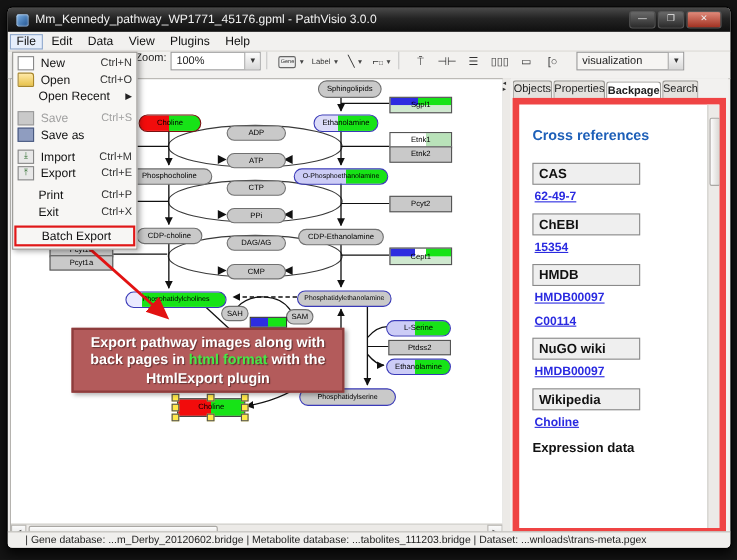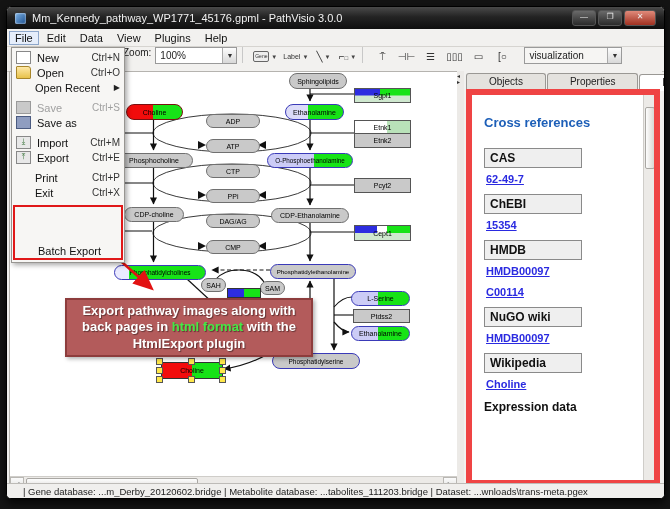--- a/index.html
+++ b/index.html
@@ -53,21 +53,21 @@
   .hthumb{height:10px;margin-top:1px;background:linear-gradient(#fdfdfd,#d9d7d3);border:1px solid #a9a7a3;border-radius:2px;}
   .vscroll{position:absolute;right:0;top:0;width:10px;height:100%;background:#eceae7;border-left:1px solid #cfcdc9;}
   .vthumb{position:absolute;left:1px;top:12px;width:8px;height:60px;background:linear-gradient(90deg,#fdfdfd,#d9d7d3);
     border:1px solid #a9a7a3;border-radius:2px;}
   
   #splitter{position:absolute;left:450px;top:64px;width:7px;height:417px;background:#eceae7;}
   #splitter .grip{position:absolute;top:2px;left:0;font-size:6px;color:#333;line-height:6px;}
   
   #sidepanel{position:absolute;left:457px;top:64px;width:198px;height:417px;background:#f2f1ef;}
   #tabs{display:flex;margin:2px 0 0 2px;font-size:10px;}
-  .tab{padding:2px 22px;border:1px solid #9a9894;border-bottom:none;background:#e4e2de;
+  .tab{padding:2px 0;border:1px solid #9a9894;border-bottom:none;background:#e4e2de;
     border-radius:3px 3px 0 0;margin-right:1px;color:#222;}
   .tab.active{background:#fff;position:relative;top:1px;padding-bottom:3px;font-weight:bold;}
   #panelbody{position:absolute;left:2px;top:18px;right:2px;bottom:2px;background:#fff;
     border:6px solid #ef4444;overflow:hidden;}
   #panelcontent{position:absolute;left:0;top:0;right:10px;bottom:0;padding:8px 0 0 12px;}
   .xref-heading{color:#1d5fb8;font-weight:bold;font-size:13px;margin:12px 0 18px 0;}
   .xsec{margin-bottom:9px;}
   .xhead{display:inline-block;min-width:86px;background:#efefef;border:1px solid #8a8a8a;
     padding:2px 5px;font-weight:bold;font-size:12px;color:#111;}
   .xval{display:block;margin:5px 0 0 2px;font-size:11px;font-weight:bold;}
@@ -86,21 +86,21 @@
   .fmi .fshort{font-size:10px;color:#333;}
   .fmi.disabled .flabel,.fmi.disabled .fshort{color:#a0a0a0;}
   .fmi .subarrow{font-size:8px;color:#222;}
   .fgap{height:5px;}
   .icon-page{background:#fff;border:1px solid #888;position:relative;}
   .icon-folder{background:linear-gradient(#ffe9a8,#e8c24a);border:1px solid #a8862a;border-radius:1px 3px 1px 1px;}
   .icon-disk{background:#8f9dc0;border:1px solid #4a5a80;}
   .icon-disk.gray{background:#c9c9c9;border-color:#9a9a9a;}
   .icon-io{background:#e8e8e8;border:1px solid #888;font-size:8px;line-height:10px;text-align:center;color:#2a6a2a;}
   #batchwrap{border:2px solid #e01818;margin:2px 1px 0 1px;}
-  #batchwrap .fmi{height:15px;margin-top:36px;}
+  #batchwrap .fmi{height:15px;}
   
   #callout{position:absolute;left:58px;top:291px;width:236px;z-index:8;background:#b35b5b;
     border:2px solid #8d3c3c;color:#fff;font-weight:bold;font-size:13px;text-align:center;
     padding:3px 4px;line-height:1.25;text-shadow:1px 1px 1px rgba(0,0,0,.45);box-shadow:2px 2px 4px rgba(0,0,0,.3);}
   #callout .hl{color:#46e846;}
   
   #annot{position:absolute;left:0;top:0;width:670px;height:509px;z-index:9;pointer-events:none;}
   
   .handle{position:absolute;width:5px;height:5px;background:#ffe84a;border:1px solid #555;z-index:5;}
 </style>

